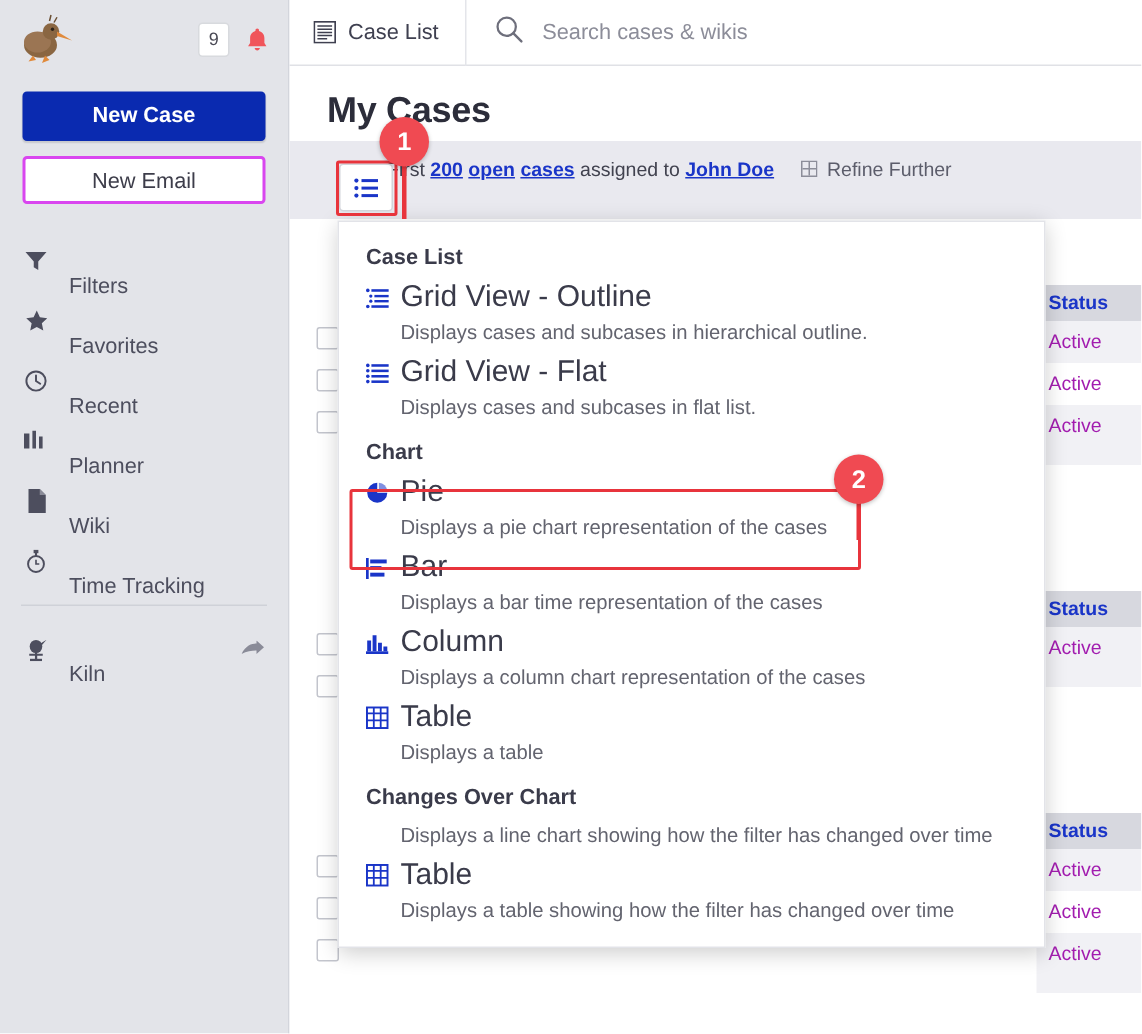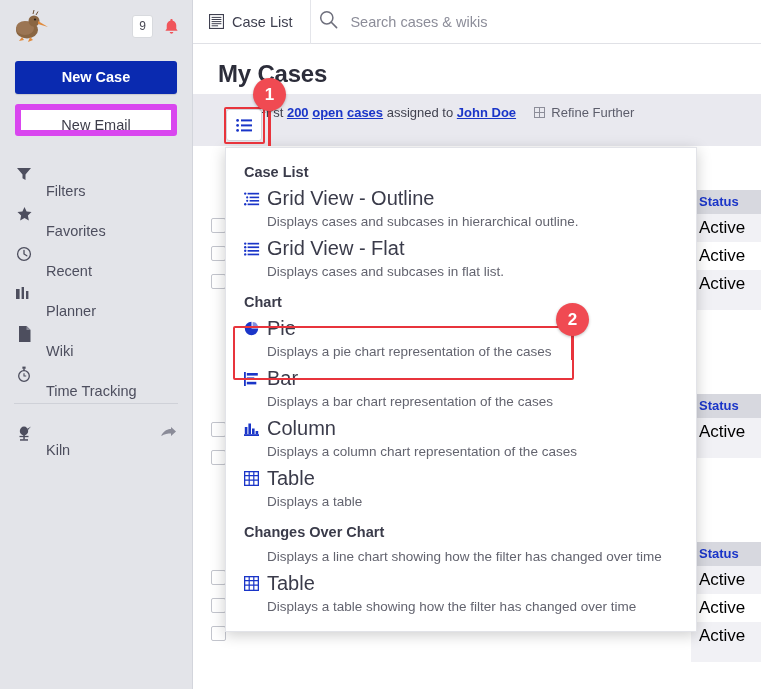--- a/index.html
+++ b/index.html
@@ -36,21 +36,21 @@
     height: 33px; line-height: 33px;
     background: #0a2ab0; color: #fff; border: none; border-radius: 3px;
     font-size: 14.5px; font-weight: bold; text-align: center;
     width: calc(100% - 30px); cursor: pointer;
     font-family: "Liberation Sans", sans-serif;
     box-shadow: 0 1px 1px rgba(0,0,0,.12);
   }
   .btn-secondary {
     display: block; margin: 10px 15px 0 15px;
     height: 32px; line-height: 30px;
-    background: #fff; color: #3d3d4a; border: 6px solid #d946ef; border-radius: 3px;
+    background: #fff; color: #3d3d4a; border: 2px solid #d946ef; border-radius: 3px;
     font-size: 14.5px; text-align: center; width: calc(100% - 30px); cursor: pointer;
     font-family: "Liberation Sans", sans-serif;
   }
 
   .nav { margin-top: 18px; }
   .nav-item {
     display: flex; align-items: center;
     height: 40px; padding-left: 12px; cursor: pointer;
     color: #4d4e5e; font-size: 14.5px;
   }
@@ -70,21 +70,21 @@
     background: #fff; border-bottom: 1px solid #e0e1e6;
     display: flex; align-items: center;
   }
   .tab-caselist {
     display: flex; align-items: center; gap: 8px;
     height: 44px; padding: 0 18px 0 16px;
     border-right: 1px solid #e4e5ea;
     color: #3f4050; font-size: 14.5px; cursor: pointer;
   }
   .tab-caselist .ti { color: #3f4050; display:flex; }
-  .search-wrap { display: flex; align-items: center; gap: 12px; padding-left: 8px; flex: 1; }
+  .search-wrap { display: flex; align-items: center; gap: 12px; padding-left: 19px; flex: 1; }
   .search-input {
     border: none; outline: none; background: transparent;
     font-size: 14.5px; color: #8c8d99; width: 100%;
     font-family: "Liberation Sans", sans-serif;
   }
   .search-input::placeholder { color: #8c8d99; }
 
   
   .main {
     position: absolute; left: 193px; top: 44px; right: 0; bottom: 0;
@@ -118,21 +118,21 @@
 
   
   .grid-area { position: relative; }
   .col-status-head {
     position: absolute; right: 0; width: 70px;
     background: #d7d8df; color: #1a35c8; font-weight: bold;
     font-size: 13px; height: 24px; line-height: 24px; padding-left: 8px;
   }
   .col-status-cell {
     position: absolute; right: 0; width: 70px;
-    font-size: 17px; color: #000000; height: 40px; line-height: 28px; padding-left: 8px;
+    font-size: 13px; color: #a21caf; height: 40px; line-height: 28px; padding-left: 8px;
   }
   .row-alt { background: #f1f1f5; }
   .row-plain { background: #ffffff; }
   .cbox {
     position: absolute; left: 18px; width: 15px; height: 15px;
     border: 1px solid #c3c5cd; background: #fff; border-radius: 2px;
   }
 
   
   .dropdown {
@@ -439,21 +439,21 @@
         <span class="dd-ico">
           <svg width="15" height="14" viewBox="0 0 15 14">
             <rect x="0" y="0" width="1.8" height="14" fill="#1a35c8"></rect>
             <rect x="2.8" y="1" width="11" height="2.6" fill="#1a35c8"></rect>
             <rect x="2.8" y="5.4" width="7.5" height="2.6" fill="#1a35c8"></rect>
             <rect x="2.8" y="9.8" width="9.5" height="2.6" fill="#1a35c8"></rect>
           </svg>
         </span>
         <span>Bar</span>
       </div>
-      <div class="dd-desc">Displays a bar chart representation of the cases</div>
+      <div class="dd-desc">Displays a bar time representation of the cases</div>
     </div>
     <div class="dd-item">
       <div class="dd-item-row">
         <span class="dd-ico">
           <svg width="15" height="14" viewBox="0 0 15 14">
             <rect x="0" y="12.2" width="15" height="1.8" fill="#1a35c8"></rect>
             <rect x="0.8" y="5" width="2.6" height="7.2" fill="#1a35c8"></rect>
             <rect x="4.4" y="1.5" width="2.6" height="10.7" fill="#1a35c8"></rect>
             <rect x="8" y="6.5" width="2.6" height="5.7" fill="#1a35c8"></rect>
             <rect x="11.6" y="9" width="2.6" height="3.2" fill="#1a35c8"></rect>

